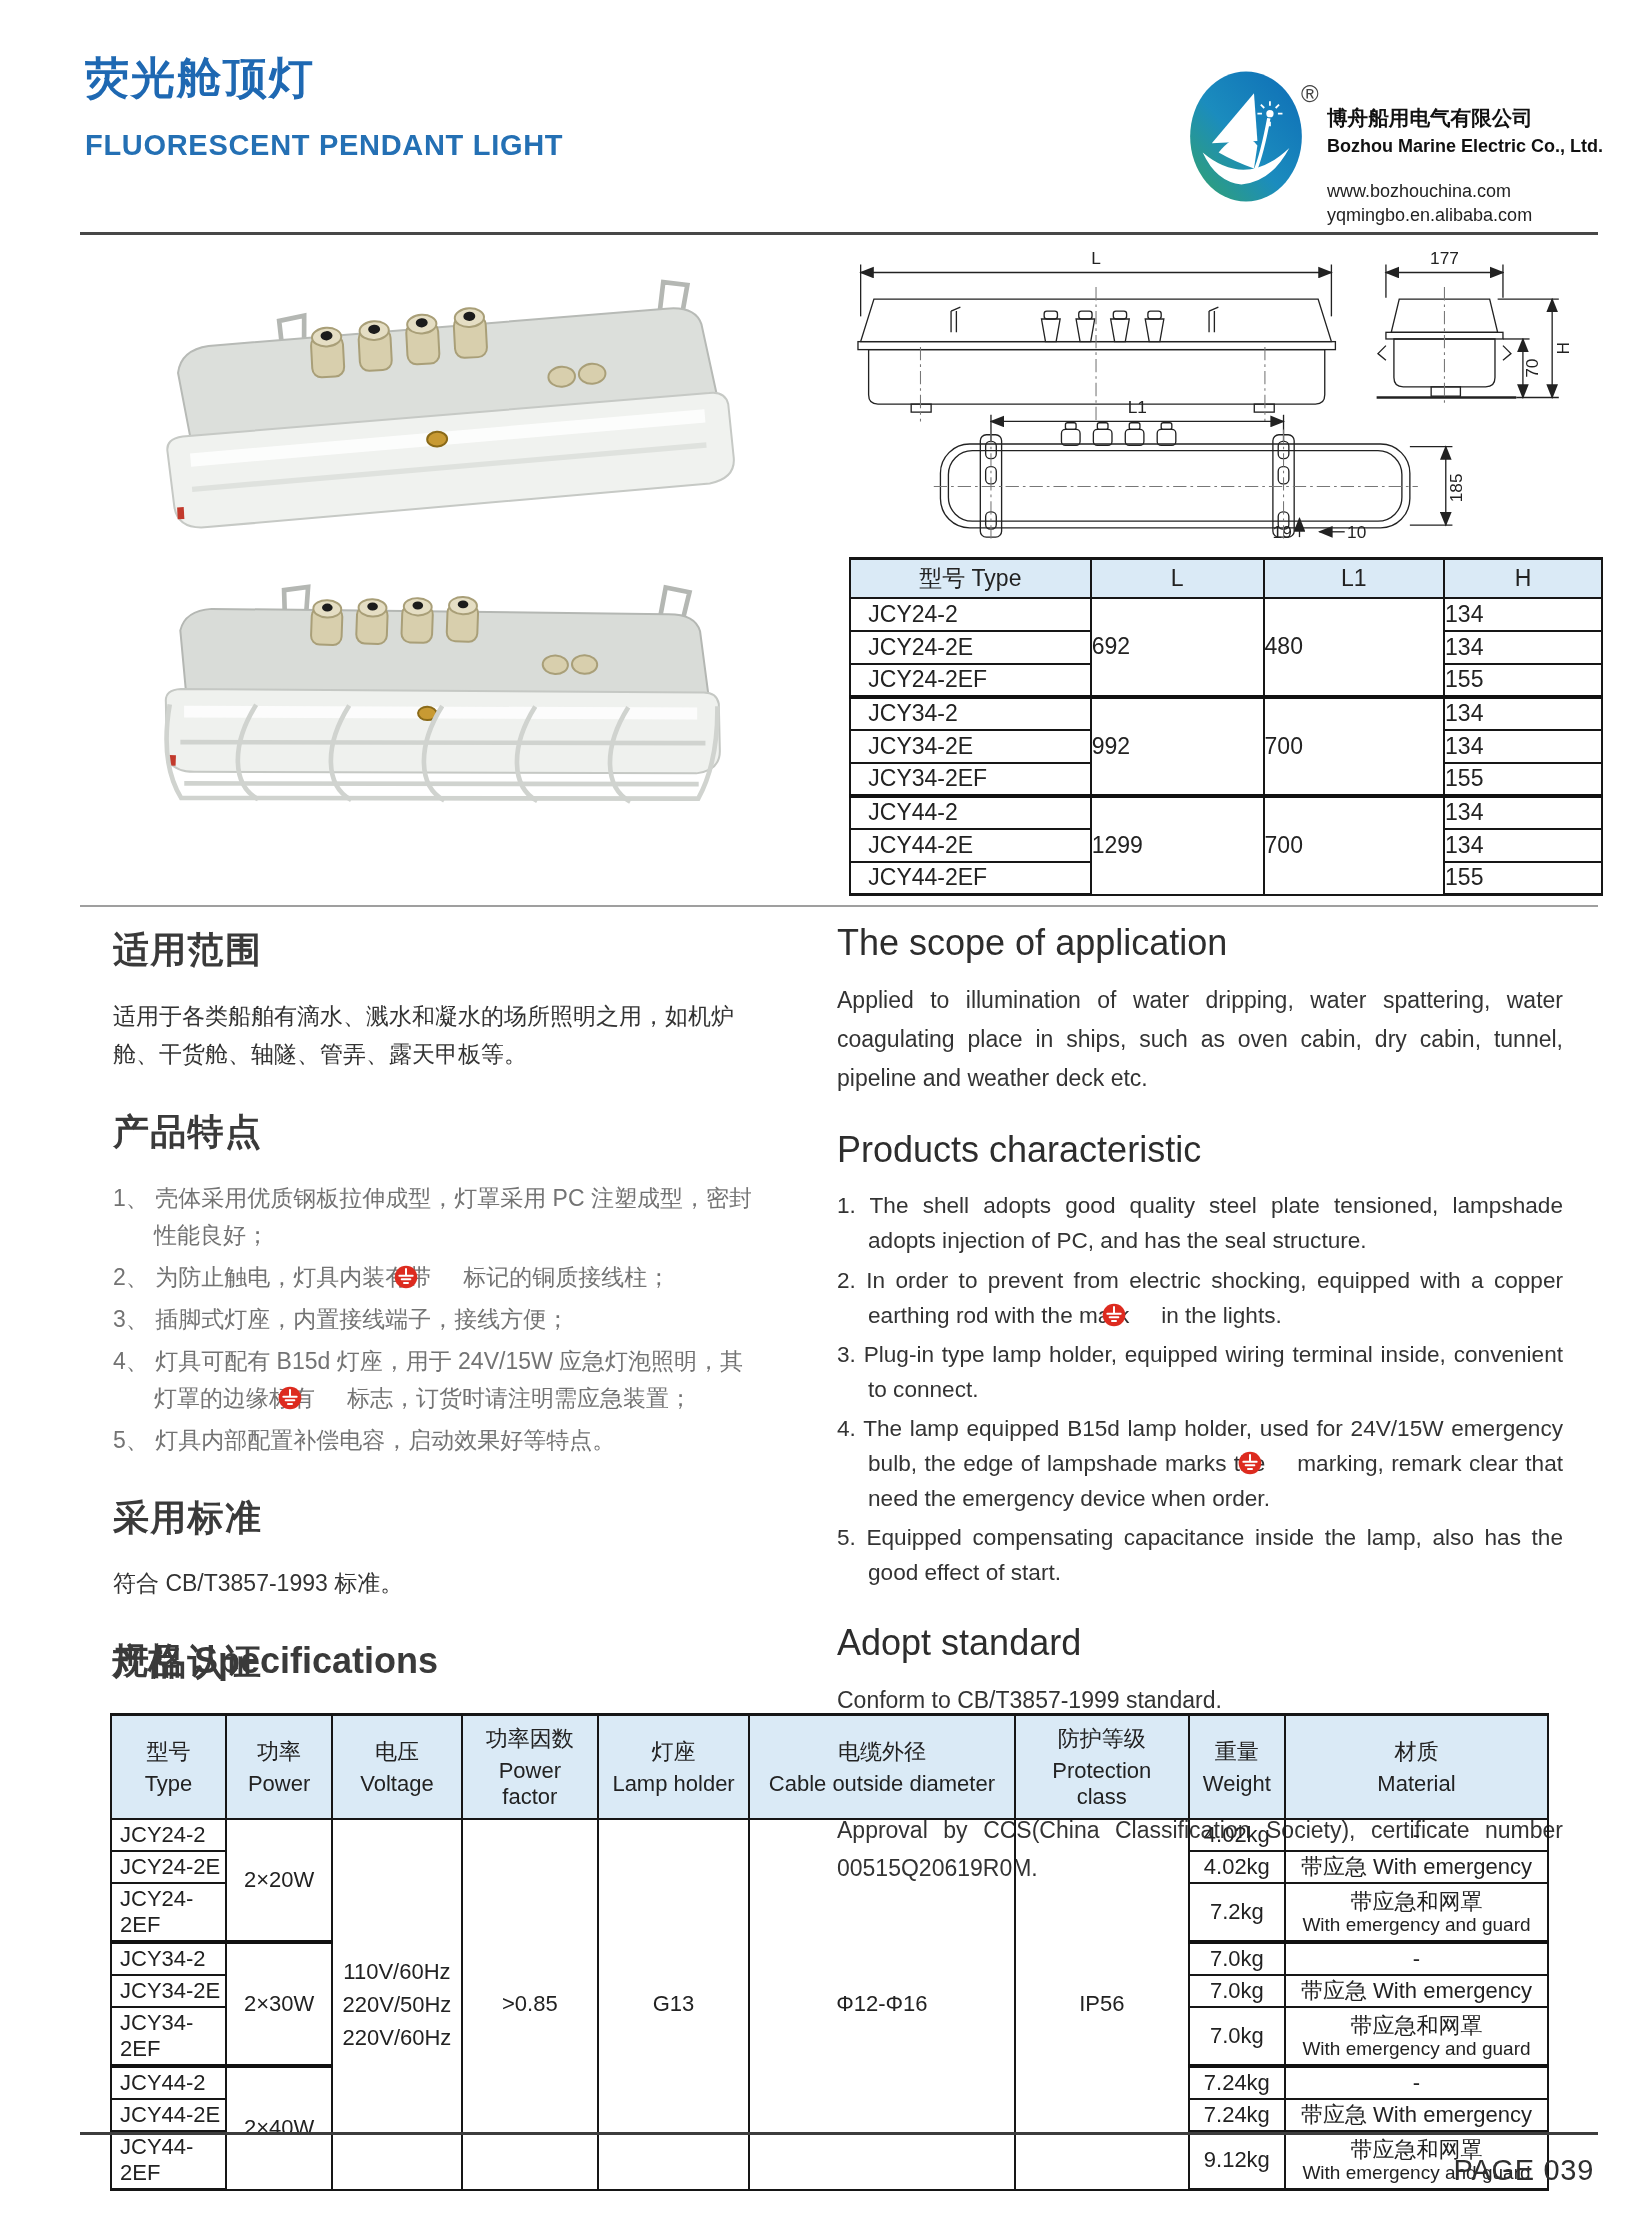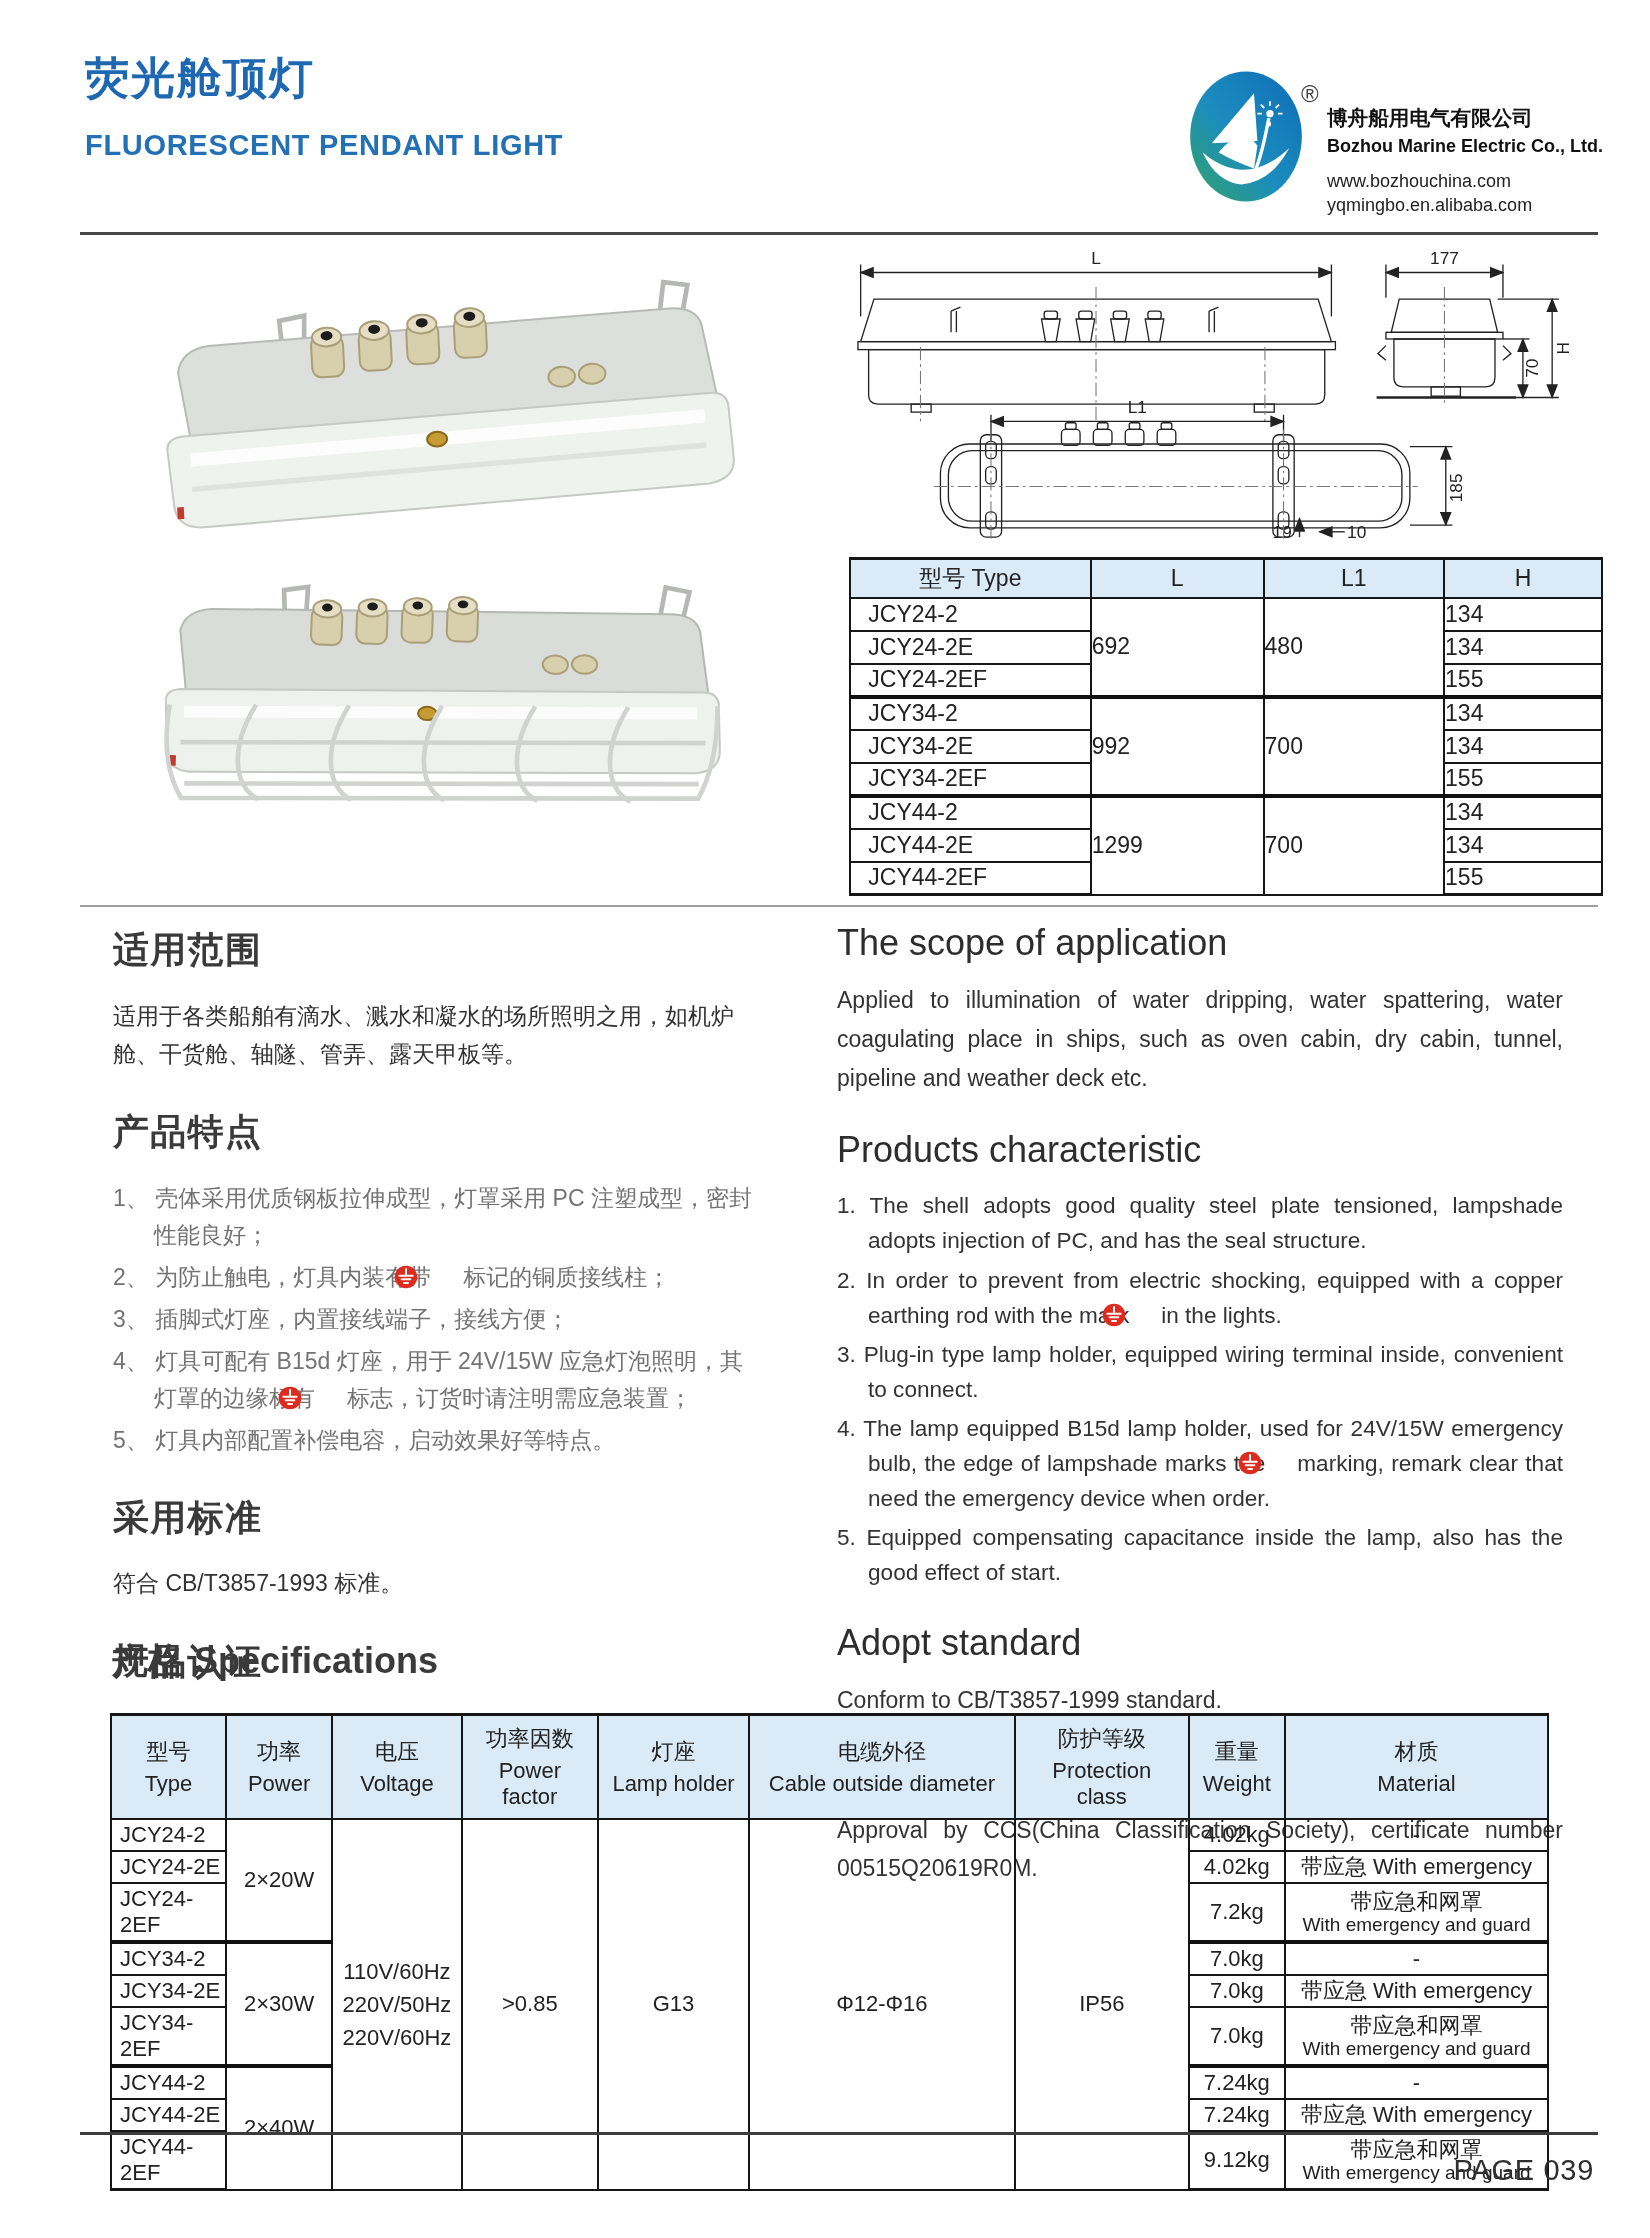--- a/index.html
+++ b/index.html
@@ -10,21 +10,21 @@
   }
   
   .title-block { position:absolute; left:85px; top:56px; }
   .title-cn { font-size:44px; font-weight:700; color:#1e68b2; letter-spacing:2px; line-height:1; }
   .title-en { margin-top:31px; font-size:29px; font-weight:600; color:#2470b4; letter-spacing:0.7px; line-height:1; }
   .logo-svg { position:absolute; left:1189px; top:70px; }
   .reg-mark { position:absolute; left:1301px; top:80px; font-size:24px; color:#444; }
   .brand-text { position:absolute; left:1327px; top:104px; width:286px; }
   .co-cn { font-size:20.6px; font-weight:700; color:#111; }
   .co-en { font-size:18px; font-weight:700; color:#111; margin-top:4px; }
-  .urls { margin-top:12px; }
+  .urls { margin-top:22px; }
   .url { font-size:18px; color:#222; line-height:1.35; }
   .hr1 { position:absolute; left:80px; top:232px; width:1518px; height:2.7px; background:#474747; }
   .hr2 { position:absolute; left:80px; top:905px; width:1518px; height:2px; background:#9f9f9f; }
   .hr3 { position:absolute; left:80px; top:2132px; width:1518px; height:3.3px; background:#3d3d3d; }
   
   .photo1 { position:absolute; left:88px; top:271px; }
   .photo2 { position:absolute; left:84px; top:573px; }
   .wire { fill:none; stroke:#b4b7b3; stroke-width:7; }
   .cage { fill:none; stroke:#d0d3cf; stroke-width:7; }
   .drawings { position:absolute; left:850px; top:247px; }

